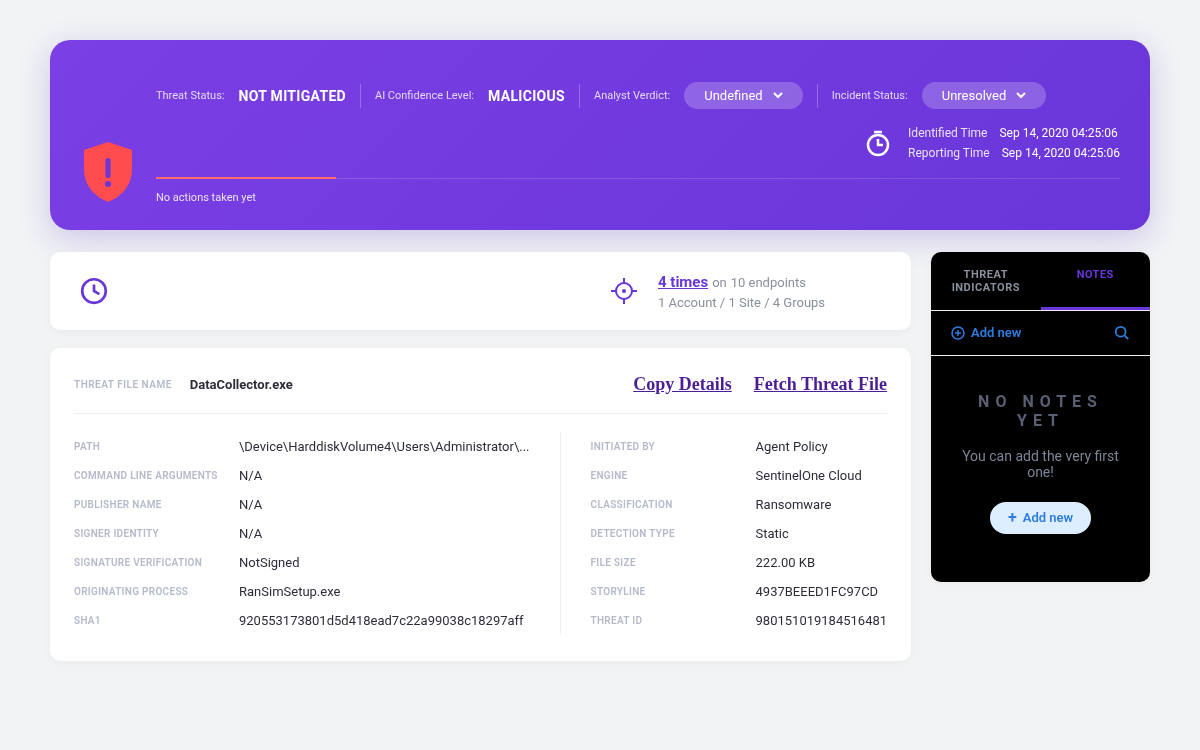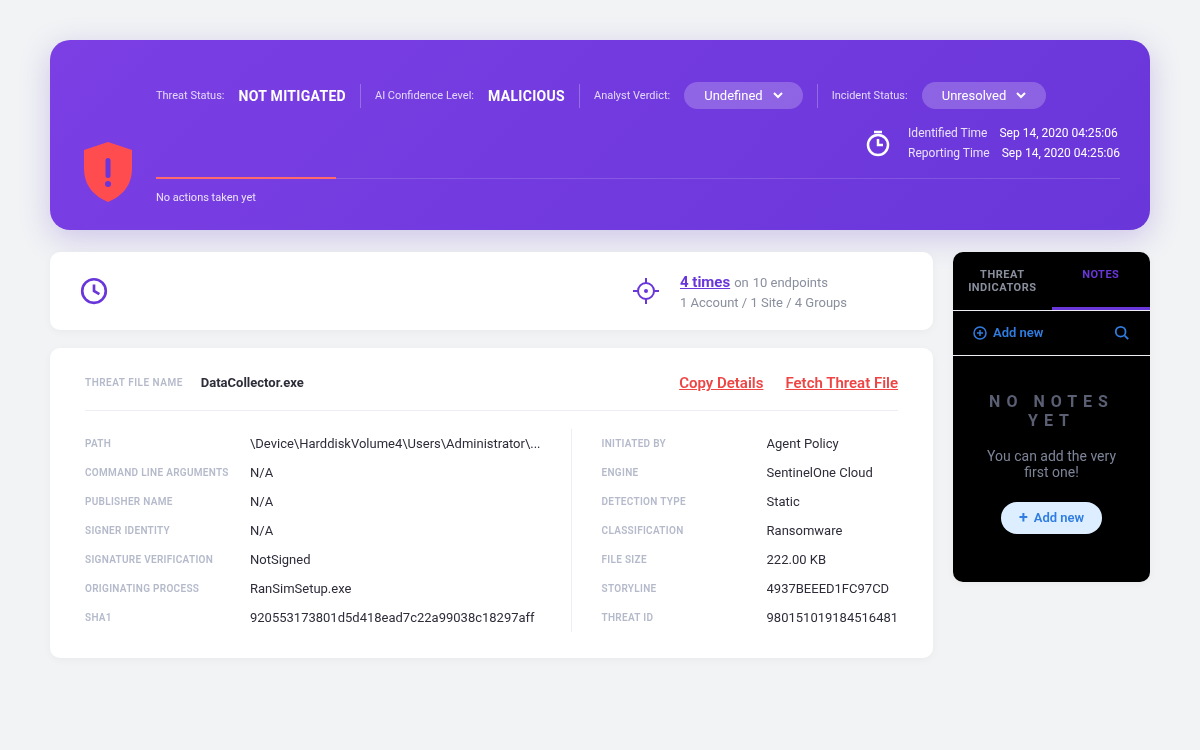--- a/index.html
+++ b/index.html
@@ -41,26 +41,26 @@
     .card { background:#fff; border-radius:10px; padding:20px 26px; box-shadow: 0 2px 8px rgba(0,0,0,0.04); }
     .seen-card { display:flex; gap:40px; align-items:center; }
     .seen-left { display:flex; align-items:center; gap:20px; }
     .seen-labels { font-size:13px; line-height:1.8; }
     .seen-labels .lbl { color:#8a8f9e; display:inline-block; width:70px; }
     .seen-labels .val { color:#2d2d3a; font-weight:500; }
     .seen-right { display:flex; align-items:center; gap:16px; }
     .times-link { color:#6936d9; font-weight:700; text-decoration:underline; font-size:15px; }
     .muted { color:#8a8f9e; font-size:13px; }
 
-    .details-card { margin-top:18px; padding:26px 35px; }
+    .details-card { margin-top:18px; padding:26px 24px; }
     .file-header { display:flex; align-items:center; padding-bottom:18px; border-bottom:1px solid #eceef3; }
     .file-header .lbl { font-size:10px; letter-spacing:0.5px; color:#b5bacb; font-weight:600; }
     .file-header .fname { font-size:13px; font-weight:700; color:#2d2d3a; margin-left:18px; }
     .file-links { margin-left:auto; display:flex; gap:22px; }
-    .file-links a { color:#ef4444; font-size:15px; font-weight:600; text-decoration:underline; cursor:pointer; }
+    .file-links a { color:#4c1d95; font-size:18px; font-weight:600; text-decoration:underline; cursor:pointer;font-family:Liberation Serif, serif; }
     .detail-grid { display:flex; gap:30px; margin-top:18px; }
     .detail-col { flex:1; }
     .detail-row { display:flex; padding:7px 0; font-size:12px; }
     .detail-row .k { width:165px; color:#b5bacb; font-weight:600; letter-spacing:0.3px; font-size:10px; flex-shrink:0; padding-top:2px; }
     .detail-row .v { color:#2d2d3a; font-size:13px;  overflow:hidden; text-overflow:ellipsis; white-space:nowrap; }
     .divider-v { width:1px; background:#eceef3; }
 
     .side-card { background:#000000; border-radius:10px; box-shadow:0 2px 8px rgba(0,0,0,0.04); }
     .side-tabs { display:flex; border-bottom:1px solid #eceef3; }
     .side-tab { flex:1; text-align:center; padding:16px 8px; font-size:11px; font-weight:700; letter-spacing:0.5px; color:#8a8f9e; cursor:pointer; }
@@ -204,26 +204,26 @@
         <div class="detail-col" id="details-right">
             <div class="detail-row">
               <div class="k">INITIATED BY</div>
               <div class="v">Agent Policy</div>
             </div>
             <div class="detail-row">
               <div class="k">ENGINE</div>
               <div class="v">SentinelOne Cloud</div>
             </div>
             <div class="detail-row">
+              <div class="k">CLASSIFICATION</div>
+              <div class="v">Ransomware</div>
+            </div>
+            <div class="detail-row">
               <div class="k">DETECTION TYPE</div>
               <div class="v">Static</div>
-            </div>
-            <div class="detail-row">
-              <div class="k">CLASSIFICATION</div>
-              <div class="v">Ransomware</div>
             </div>
             <div class="detail-row">
               <div class="k">FILE SIZE</div>
               <div class="v">222.00 KB</div>
             </div>
             <div class="detail-row">
               <div class="k">STORYLINE</div>
               <div class="v">4937BEEED1FC97CD</div>
             </div>
             <div class="detail-row">

